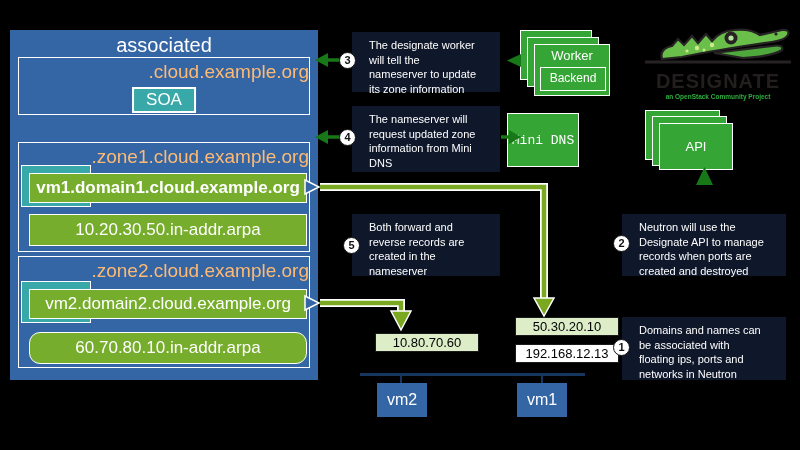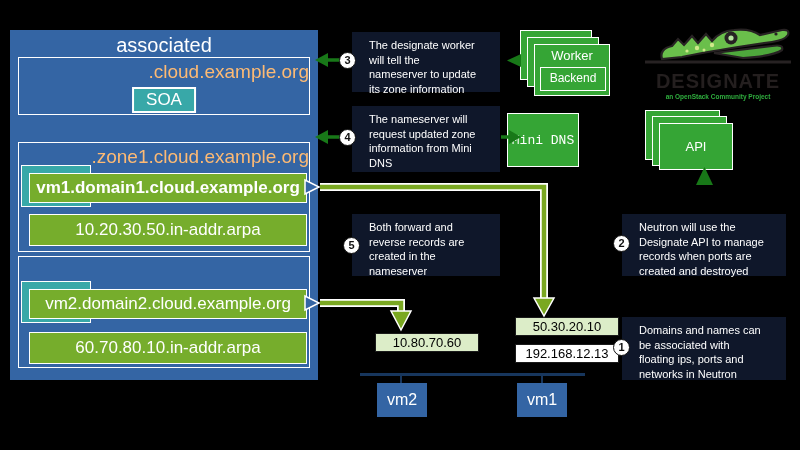--- a/index.html
+++ b/index.html
@@ -65,23 +65,24 @@
     </div>
 
     <div class="ns-inner" style="left:8px; top:112px; width:292px; height:110px;">
       <div class="zone-label">.zone1.cloud.example.org</div>
       <div class="teal-card" style="left:2px; top:22px; width:70px; height:42px;"></div>
       <div class="rec-box" style="left:10px; top:30px; width:278px; height:30px;font-weight:bold;">vm1.domain1.cloud.example.org</div>
       <div class="rec-box" style="left:10px; top:71px; width:278px; height:32px;">10.20.30.50.in-addr.arpa</div>
     </div>
 
     <div class="ns-inner" style="left:8px; top:226px; width:292px; height:112px;">
+      <div class="zone-label">.zone2.cloud.example.org</div>
       <div class="teal-card" style="left:2px; top:24px; width:70px; height:42px;"></div>
       <div class="rec-box" style="left:10px; top:32px; width:278px; height:30px;">vm2.domain2.cloud.example.org</div>
-      <div class="rec-box" style="left:10px; top:75px; width:278px; height:32px;">60.70.80.10.in-addr.arpa</div>
+      <div class="rec-box" style="left:10px; top:75px; width:278px; height:32px;border-radius:11px;">60.70.80.10.in-addr.arpa</div>
     </div>
   </div>
 
   <div class="abs note" style="left:352px; top:32px; width:148px; height:60px;">The designate worker will tell the nameserver to update its zone information</div>
   <div class="num-circle" style="left:339px; top:52px;">3</div>
 
   <div class="abs note" style="left:352px; top:106px; width:148px; height:66px;">The nameserver will request updated zone information from Mini DNS</div>
   <div class="num-circle" style="left:339px; top:129px;">4</div>
 
   <div class="abs note" style="left:352px; top:214px; width:148px; height:62px;">Both forward and reverse records are created in the nameserver</div>

